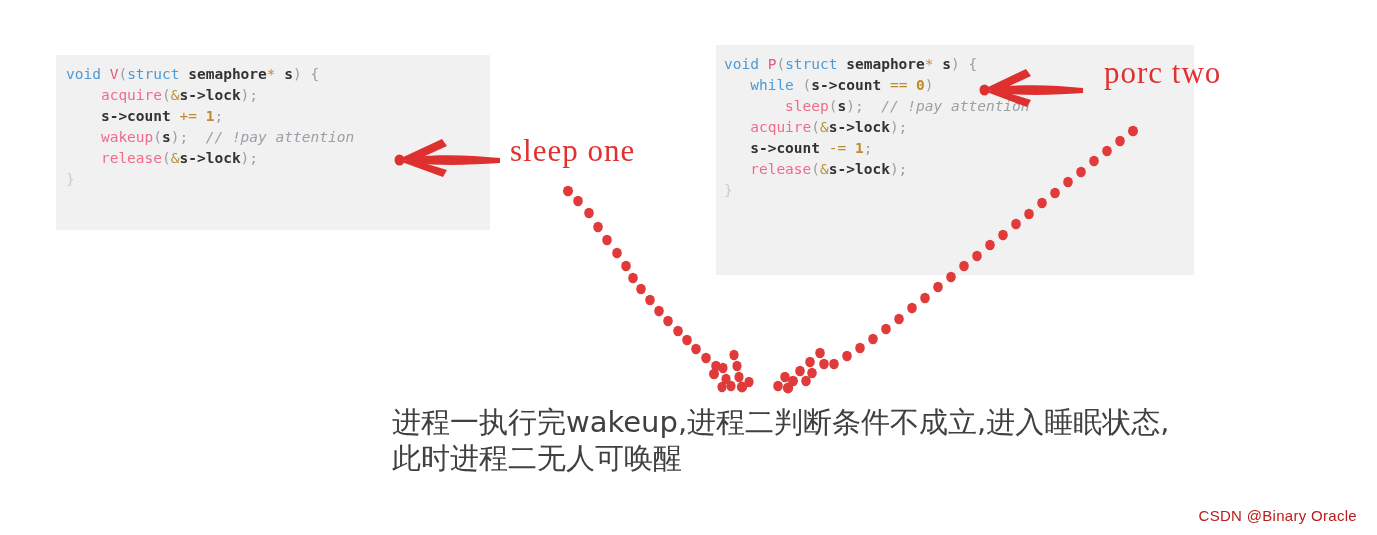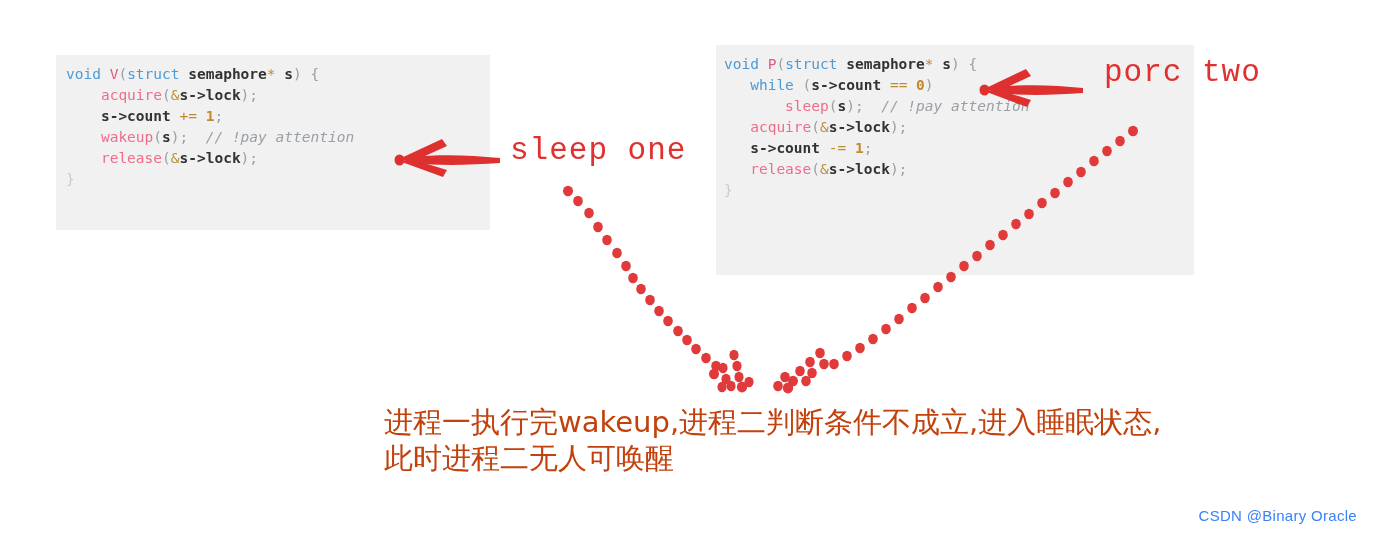--- a/index.html
+++ b/index.html
@@ -47,47 +47,47 @@
     position: absolute;
     left: 0; top: 0;
     width: 1377px; height: 535px;
     pointer-events: none;
   }
 
   
   .porc-label {
     position: absolute;
     color: #e03030;
-    font-family: Liberation Mono, monospace;
+    font-family: Liberation Serif, serif;
     font-size: 31px;
     letter-spacing: 1px;
     white-space: nowrap;
   }
   #label-porc-one { left: 510px; top: 133px; }
   #label-porc-two { left: 1104px; top: 55px; }
 
   
   #caption {
     position: absolute;
-    left: 384px;
+    left: 392px;
     top: 404px;
     width: 975px;
-    color: #c2410c;
+    color: #404040;
     font-family: "DejaVu Sans", "Liberation Sans", sans-serif;
     font-size: 29px;
     line-height: 36px;
     white-space: pre-line;
   }
 
   
   #watermark {
     position: absolute;
     right: 20px;
     bottom: 11px;
-    color: #3b82f6;
+    color: #b91c1c;
     font-family: "Liberation Sans", sans-serif;
     font-size: 15px;
     letter-spacing: .3px;
   }
 </style>
 </head>
 <body>
 
 <div class="code-block" id="code-left"><span class="ln"><span class="kw">void </span><span class="fn">V</span><span class="punc">(</span><span class="kw">struct </span><span class="plain">semaphore</span><span class="op">*</span><span class="plain"> s</span><span class="punc">) {</span></span><span class="ln"><span class="plain">    </span><span class="call">acquire</span><span class="punc">(</span><span class="amp">&amp;</span><span class="plain">s-&gt;lock</span><span class="punc">);</span></span><span class="ln"><span class="plain">    </span><span class="plain">s-&gt;count </span><span class="op">+= </span><span class="num">1</span><span class="punc">;</span></span><span class="ln"><span class="plain">    </span><span class="call">wakeup</span><span class="punc">(</span><span class="plain">s</span><span class="punc">);  </span><span class="cmt">// !pay attention</span></span><span class="ln"><span class="plain">    </span><span class="call">release</span><span class="punc">(</span><span class="amp">&amp;</span><span class="plain">s-&gt;lock</span><span class="punc">);</span></span><span class="ln"><span class="brace">}</span></span></div>
 

